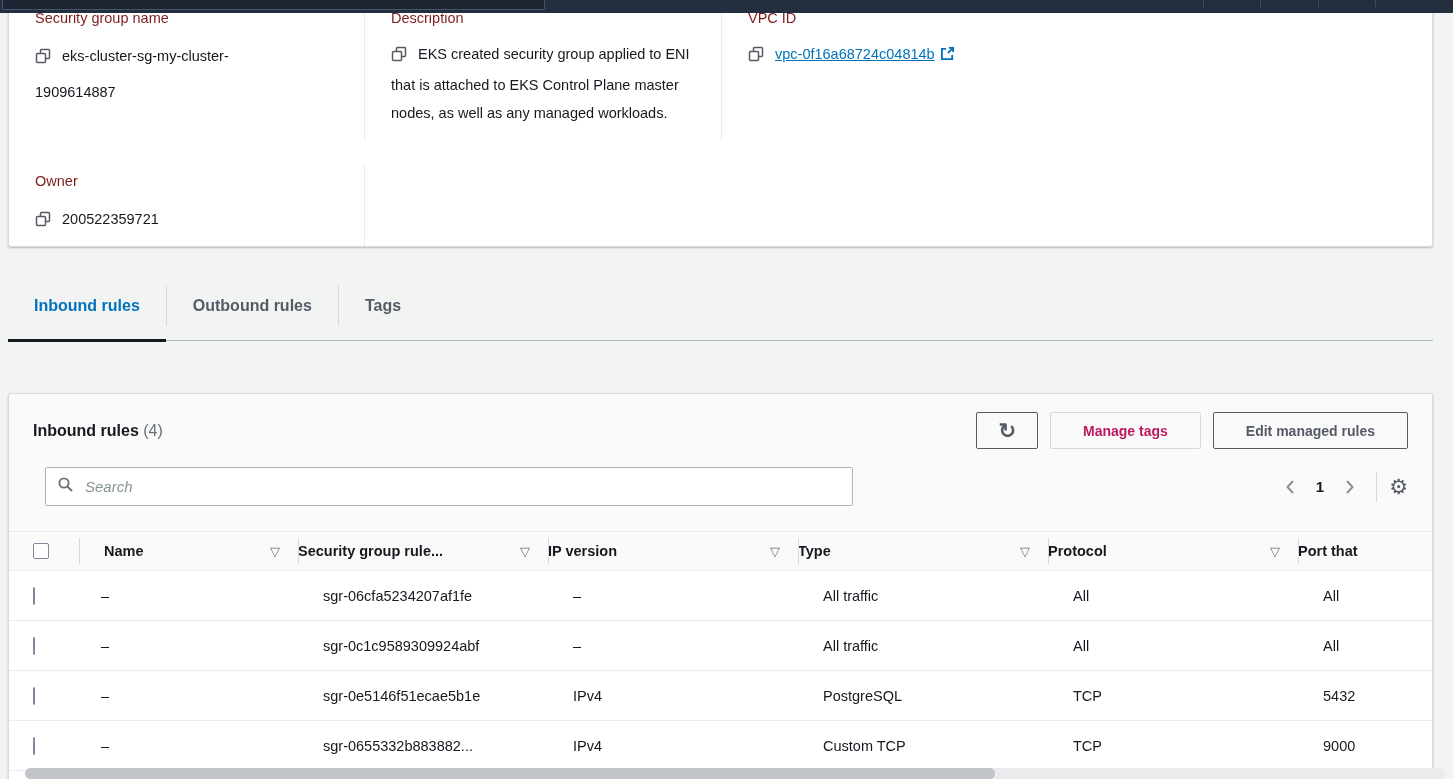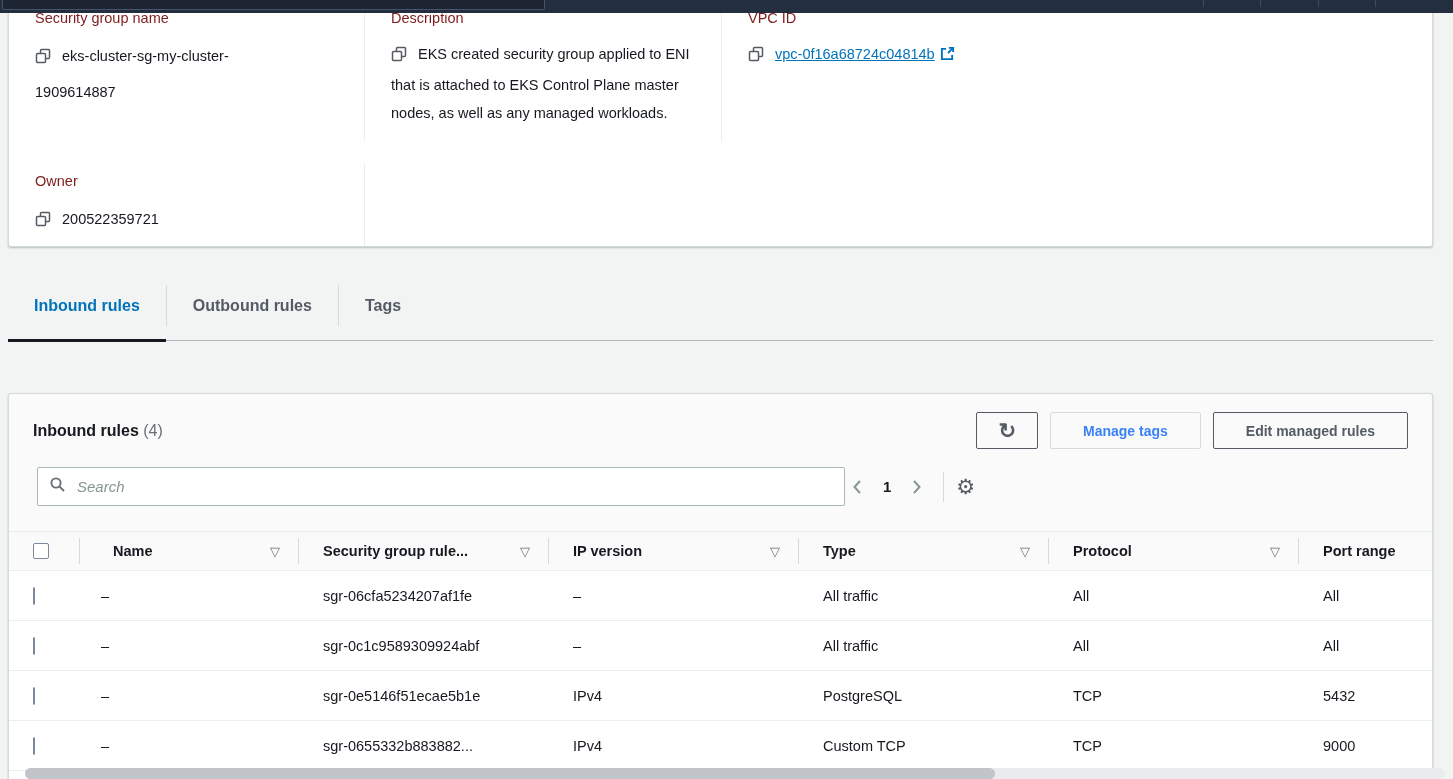--- a/index.html
+++ b/index.html
@@ -47,42 +47,42 @@
   .tab-sep { width:1px; background:#d5dbdb; margin:14px 0; }
 
   
   .panel-card { margin-top:52px; background:#fafafa; border-radius:3px 3px 0 0; border-bottom:none; height:390px; overflow:hidden; }
   .panel-header { display:flex; justify-content:space-between; align-items:center; padding:18px 24px 0 24px; }
   .panel-title { margin:0; font-size:16px; font-weight:bold; color:#16191f; }
   .panel-count { color:#687078; font-weight:normal; }
   .actions { display:flex; gap:12px; }
   .btn { display:flex; align-items:center; justify-content:center; height:37px; padding:0 32px; background:transparent; border:1px solid #545b64; border-radius:2px; font-family:inherit; font-size:14px; font-weight:bold; color:#545b64; cursor:pointer; }
   .btn-icon { padding:0 21px; }
-  .btn-disabled { border-color:#d5dbdb; color:#3b82f6; cursor:default; }
+  .btn-disabled { border-color:#d5dbdb; color:#be185d; cursor:default; }
   .refresh-glyph { font-size:21px; font-weight:bold; line-height:1; }
 
-  .toolbar-row { display:flex; justify-content:flex-start; align-items:center; padding:18px 24px 0 28px; }
+  .toolbar-row { display:flex; justify-content:space-between; align-items:center; padding:18px 24px 0 36px; }
   .search-box { display:flex; align-items:center; width:808px; height:39px; background:#fff; border:1px solid #aab7b8; border-radius:2px; padding:0 11px; }
   .search-box input { flex:1; border:none; outline:none; background:transparent; font-family:inherit; font-size:15px; font-style:italic; color:#16191f; margin-left:9px; }
   .search-box input::placeholder { color:#879596; font-style:italic; }
   .pagination { display:flex; align-items:center; }
   .page-chevron { display:flex; align-items:center; padding:0 6px; cursor:pointer; }
   .page-number { font-size:15px; font-weight:bold; color:#16191f; padding:0 13px; cursor:pointer; }
   .pag-sep { width:1px; height:30px; background:#d5dbdb; margin:0 12px 0 14px; }
   .gear { font-size:21px; color:#545b64; cursor:pointer; line-height:1; }
 
   
   .table-wrap { margin-top:25px; width:1423px; overflow:hidden; background:#fff; min-height:260px; }
   .tbl { width:1539px; }
   .thead { display:flex; align-items:center; height:40px; background:#fafafa; border-top:1px solid #eaeded; border-bottom:1px solid #eaeded; }
-  .th { position:relative; display:flex; align-items:center; height:100%; padding-left:25px; font-size:14.5px; font-weight:bold; color:#16191f; }
+  .th { position:relative; display:flex; align-items:center; height:100%; font-size:14.5px; font-weight:bold; color:#16191f; }
   .th-line::before { content:""; position:absolute; left:0; top:6px; bottom:6px; width:1px; background:#d5dbdb; }
   .filter-icon { margin-left:auto; margin-right:18px; color:#687078; font-size:13px; font-weight:normal; cursor:pointer; }
   .col-cb { width:70px; padding-left:24px; }
-  .col-name { width:219px; padding-left:34px; }
+  .col-name { width:219px; padding-left:25px; }
   .col-sgr, .col-ip, .col-type, .col-proto, .col-port { width:250px; }
   .trow { display:flex; align-items:center; height:50px; background:#fff; border-bottom:1px solid #eaeded; font-size:14.5px; color:#16191f; }
   .td { padding-left:25px; }
   .checkbox { width:16px; height:16px; background:#fff; border:1px solid #7d8998; border-radius:2px; cursor:pointer; }
 
   
   .h-scroll { position:absolute; left:25px; right:8px; bottom:0; height:11px; background:#e9ebed; border-radius:6px; z-index:60; }
   .h-thumb { position:absolute; left:0; top:0; bottom:0; width:970px; background:#c1c5c9; border-radius:6px; cursor:pointer; }
 </style>
 </head>
@@ -219,21 +219,21 @@
             </div>
           <div class="th col-type th-line">
               <span>Type</span>
               <span class="filter-icon">▽</span>
             </div>
           <div class="th col-proto th-line">
               <span>Protocol</span>
               <span class="filter-icon">▽</span>
             </div>
           <div class="th col-port th-line">
-              <span>Port range</span>
+              <span>Port that</span>
             </div>
         </div>
 
         <div class="trow">
           <div class="td col-cb" style="padding-left:24px"><span class="checkbox"></span></div>
           <div class="td col-name" style="padding-left:22px">–</div>
           <div class="td col-sgr">sgr-06cfa5234207af1fe</div>
           <div class="td col-ip">–</div>
           <div class="td col-type">All traffic</div>
           <div class="td col-proto">All</div>

